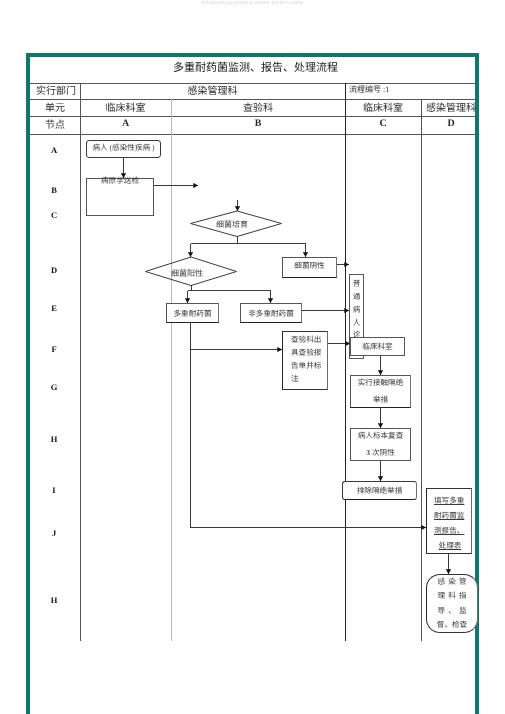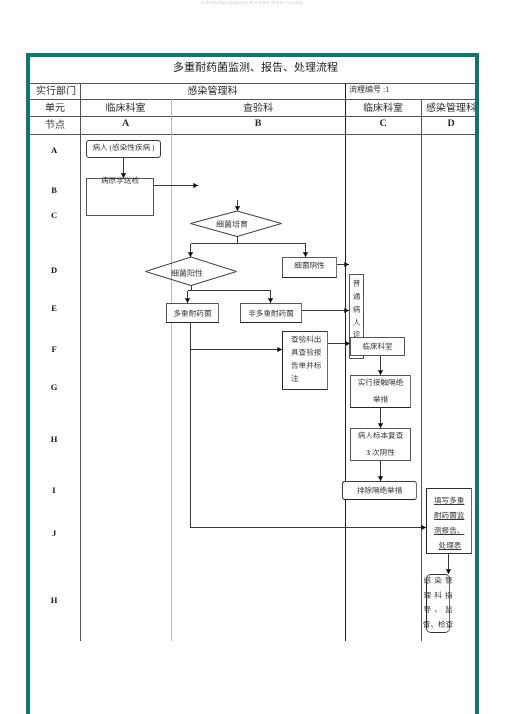--- a/index.html
+++ b/index.html
@@ -126,21 +126,21 @@
 
   <div class="node rounded shadow" style="left:342px;top:481px;width:75px;height:19px;">排除隔绝举措</div>
 
   <div class="node dark" style="left:426px;top:488px;width:46px;height:66px;flex-direction:column;align-items:flex-start;justify-content:center;padding-top:3px;text-decoration:underline;">
     <span style="display:block;width:32px;line-height:15px;margin-left:7px;text-align:left;">填写多重</span>
     <span style="display:block;width:32px;line-height:15px;margin-left:7px;text-align:left;">耐药菌监</span>
     <span style="display:block;width:32px;line-height:15px;margin-left:7px;text-align:left;">测报告、</span>
     <span style="display:block;width:32px;line-height:15px;margin-left:7px;text-align:center;">处理表</span>
   </div>
 
-  <div class="node rounded dark" style="left:426px;top:574px;width:24px;height:59px;flex-direction:column;border-radius:5px;justify-content:flex-end;">
+  <div class="node rounded dark" style="left:426px;top:574px;width:52px;height:59px;flex-direction:column;border-radius:14px;">
     <span style="display:block;width:29px;line-height:14.5px;text-align:justify;text-align-last:justify;">感染管</span>
     <span style="display:block;width:29px;line-height:14.5px;text-align:justify;text-align-last:justify;">理科指</span>
     <span style="display:block;width:29px;line-height:14.5px;text-align:justify;text-align-last:justify;">导、监</span>
     <span style="display:block;width:33px;line-height:14.5px;text-align:center;white-space:nowrap;">督、检查</span>
   </div>
 
   <svg id="flow-svg" width="505" height="714" viewBox="0 0 505 714" style="position:absolute;left:0;top:0;">
     <defs>
       <marker id="ah" markerWidth="6" markerHeight="5.2" refX="4.7" refY="2.6" orient="auto" markerUnits="userSpaceOnUse">
         <path d="M0,0 L4.7,2.6 L0,5.2 z" fill="#111"></path>

